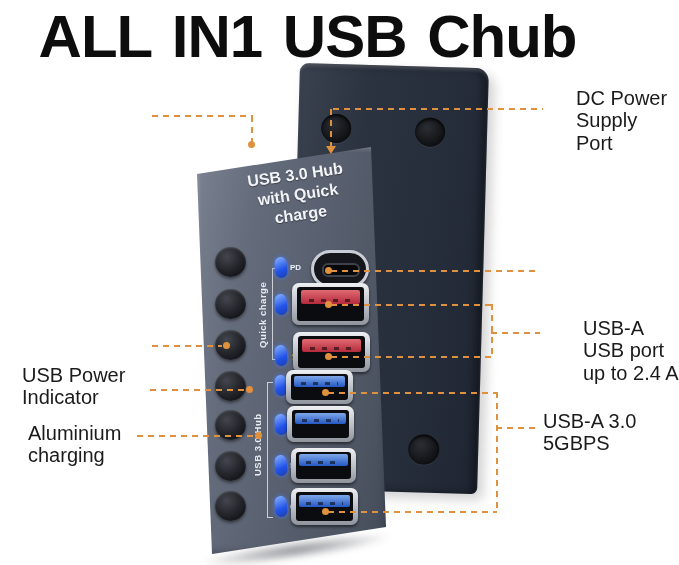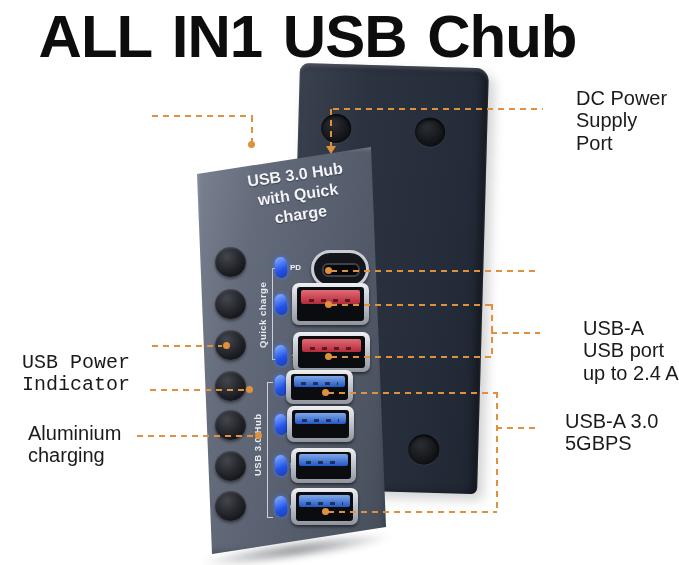--- a/index.html
+++ b/index.html
@@ -164,30 +164,30 @@
           <div class="tongue blue"></div>
         </div>
     </div>
     <div class="port" style="left:96px;top:343px;width:67px;height:37px;">
       <div class="cavity">
           <div class="tongue blue"></div>
         </div>
     </div>
   </div>
 
-  <div class="lbl" style="left:22px;top:352px;font-family:Liberation Mono, monospace;">USB Power
+  <div class="lbl" style="left:22px;top:364px;">USB Power
 Indicator</div>
   <div class="lbl" style="left:28px;top:422px;">Aluminium
 charging</div>
   <div class="lbl" style="left:546px;top:87px;margin-left:30px;">DC Power
 Supply Port</div>
   <div class="lbl" style="left:543px;top:317px;margin-left:40px;">USB-A
 USB port
 up to 2.4 A</div>
-  <div class="lbl" style="left:565px;top:410px;">USB-A 3.0
+  <div class="lbl" style="left:543px;top:410px;">USB-A 3.0
 5GBPS</div>
 
   <div class="dash-h" style="left:152px;top:115px;width:101px;"></div>
   <div class="dash-v" style="left:251px;top:116px;height:26px;"></div>
   <div class="dot" style="left:248px;top:141px;"></div>
 
   <div class="dash-h" style="left:333px;top:108px;width:210px;"></div>
   <div class="dash-v" style="left:330px;top:109px;height:37px;"></div>
   <div class="tri-down" style="left:326px;top:146px;"></div>
 

